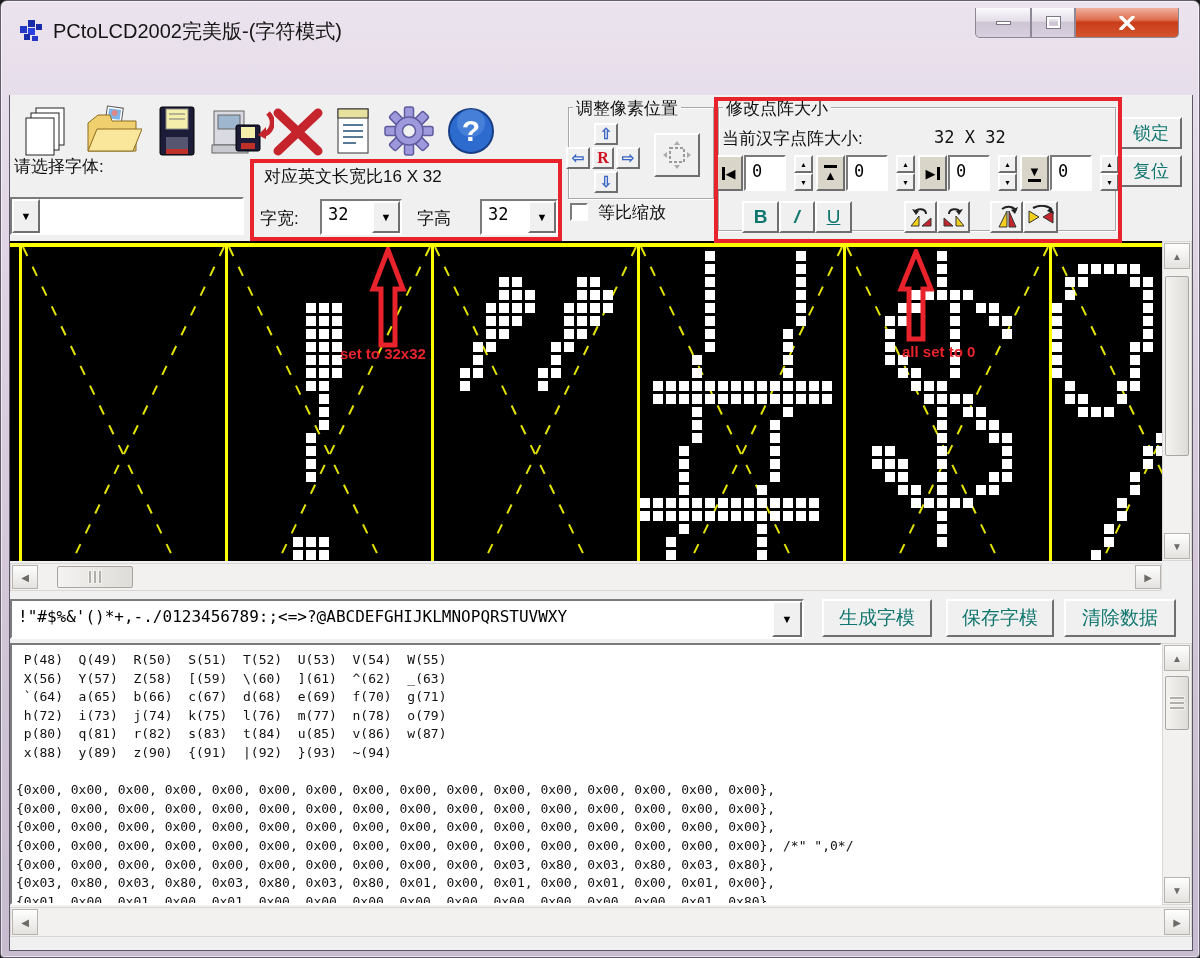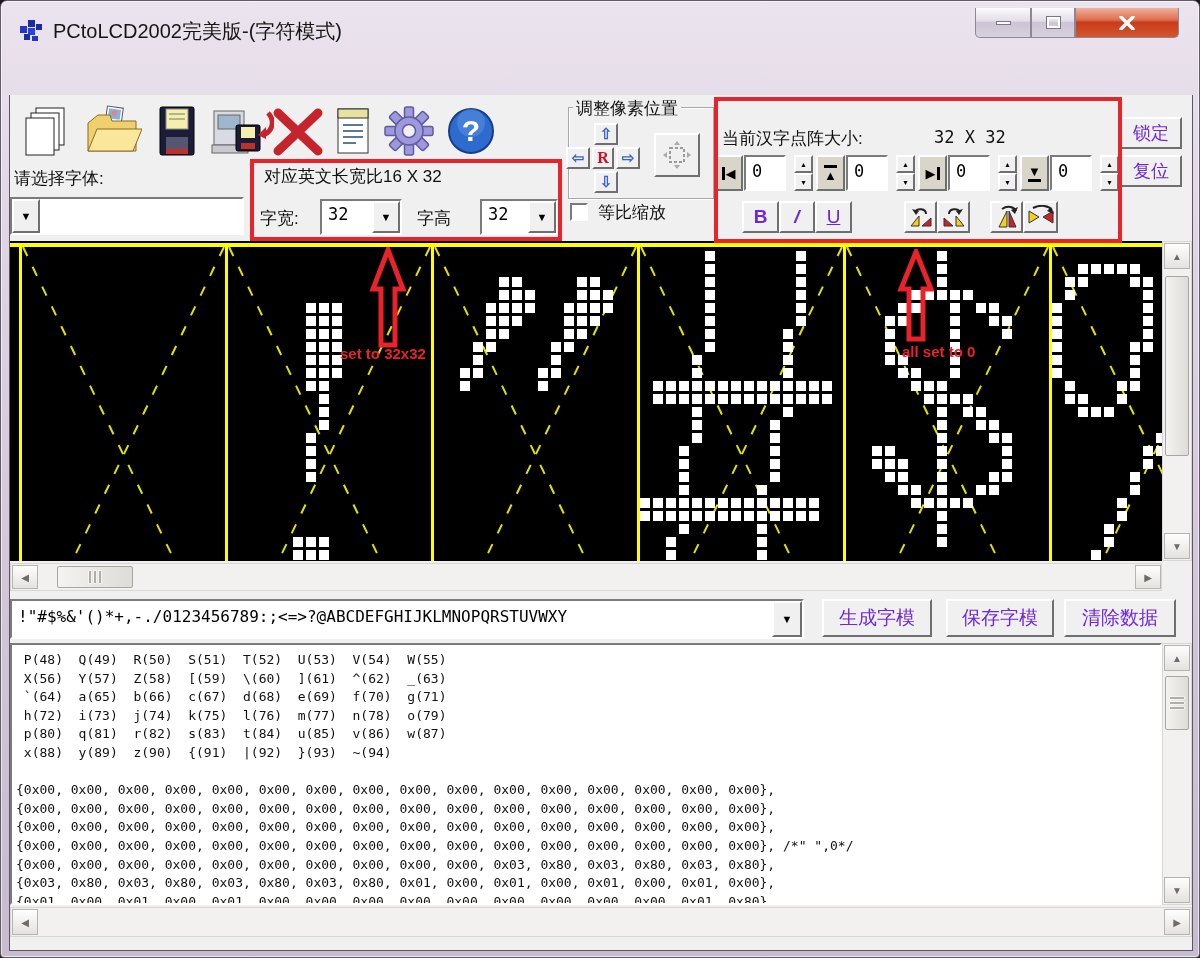--- a/index.html
+++ b/index.html
@@ -27,21 +27,21 @@
     border:1px solid #5c5662;border-bottom:1px solid #b9b4bd;display:flex;align-items:center;font-size:18px;}
   .menu-item{padding:4px 14px;color:#141414;}
   .menu-item.disabled{color:#b3aaa6;}
 
   .client{position:absolute;left:8px;top:94px;width:1184px;height:856px;background:#f0f0f0;
     border:1px solid #5c5662;border-top:none;}
 
   
   .raised{background:#f0f0f0;border:2px solid;border-color:#ffffff #6f6f6f #6f6f6f #ffffff;}
   .sunken{background:#ffffff;border:2px solid;border-color:#7b7b7b #ffffff #ffffff #7b7b7b;}
-  .btn{display:flex;align-items:center;justify-content:center;font-size:19px;color:#6d28d9;}
+  .btn{display:flex;align-items:center;justify-content:center;font-size:19px;color:#0f766e;}
   .groupbox{position:absolute;border:1px solid #a8a8a8;box-shadow:1px 1px 0 #ffffff,inset 1px 1px 0 #ffffff;}
   .legend{position:absolute;top:-11px;left:4px;background:#f0f0f0;padding:0 3px;font-size:17px;color:#111;}
   .lbl{font-size:17px;color:#111;}
   .mono{font-family:"DejaVu Sans Mono",monospace;}
 
   .combo{display:flex;}
   .combo .field{flex:1;background:#fff;font-size:17px;padding:3px 4px 0 6px;overflow:hidden;white-space:nowrap;}
   .combo-arrow{width:28px;display:flex;align-items:center;justify-content:center;font-size:11px;color:#000;
     background:#f0f0f0;border:2px solid;border-color:#ffffff #6f6f6f #6f6f6f #ffffff;}
 
@@ -178,21 +178,21 @@
       </svg>
     </div>
     <div class="abs toolbtn" style="left:434px;top:8px">
       <svg width="54" height="56" viewBox="0 0 54 56">
         <circle cx="27" cy="28" r="22" fill="#2d6bcf" stroke="#173e85" stroke-width="2"></circle>
         <circle cx="27" cy="20" r="14" fill="#5b90e0" opacity="0.55"></circle>
         <text x="27" y="38" text-anchor="middle" font-size="30" font-weight="bold" fill="#ffffff" font-family="Liberation Sans,sans-serif">?</text>
       </svg>
     </div>
 
-    <div class="abs lbl" style="left:4px;top:72px">请选择字体:</div>
+    <div class="abs lbl" style="left:4px;top:60px">请选择字体:</div>
     <div class="abs combo sunken" style="left:0px;top:102px;width:234px;height:38px">
       <div class="combo-arrow">▼</div>
     </div>
 
     <div class="abs lbl" style="left:254px;top:70px">对应英文长宽比16 X 32</div>
     <div class="abs lbl" style="left:250px;top:112px">字宽:</div>
     <div class="abs combo sunken" style="left:310px;top:104px;width:82px;height:36px">
       <div class="field mono">32</div>
       <div class="combo-arrow">▼</div>
     </div>
@@ -225,20 +225,23 @@
         <rect x="8" y="8" width="14" height="14" fill="none" stroke="#9a9a9a" stroke-width="2" stroke-dasharray="3 2"></rect>
         <path d="M15,1 L18,5 L12,5 Z" fill="#aaa"></path>
           <path d="M15,29 L18,25 L12,25 Z" fill="#aaa"></path>
         <path d="M1,15 L5,12 L5,18 Z" fill="#aaa"></path>
           <path d="M29,15 L25,12 L25,18 Z" fill="#aaa"></path>
       </svg>
     </div>
     <div class="abs sunken" style="left:560px;top:108px;width:18px;height:18px"></div>
     <div class="abs lbl" style="left:588px;top:106px">等比缩放</div>
 
+    <div class="groupbox" style="left:708px;top:12px;width:398px;height:124px">
+      <span class="legend">修改点阵大小</span>
+    </div>
     <div class="abs lbl" style="left:712px;top:32px">当前汉字点阵大小:</div>
     <div class="abs lbl mono" style="left:924px;top:32px">32 X 32</div>
 
     <div class="abs lim-btn" style="left:704px;top:60px">
         <span class="lim-glyph bar-l">◀</span>
       </div>
     <div class="abs sunken mono" style="left:734px;top:60px;width:42px;height:36px;font-size:17px;padding:4px 0 0 6px">0</div>
     <div class="abs spin" style="left:784px;top:60px">
         <div class="raised">▲</div>
         <div class="raised">▼</div>

